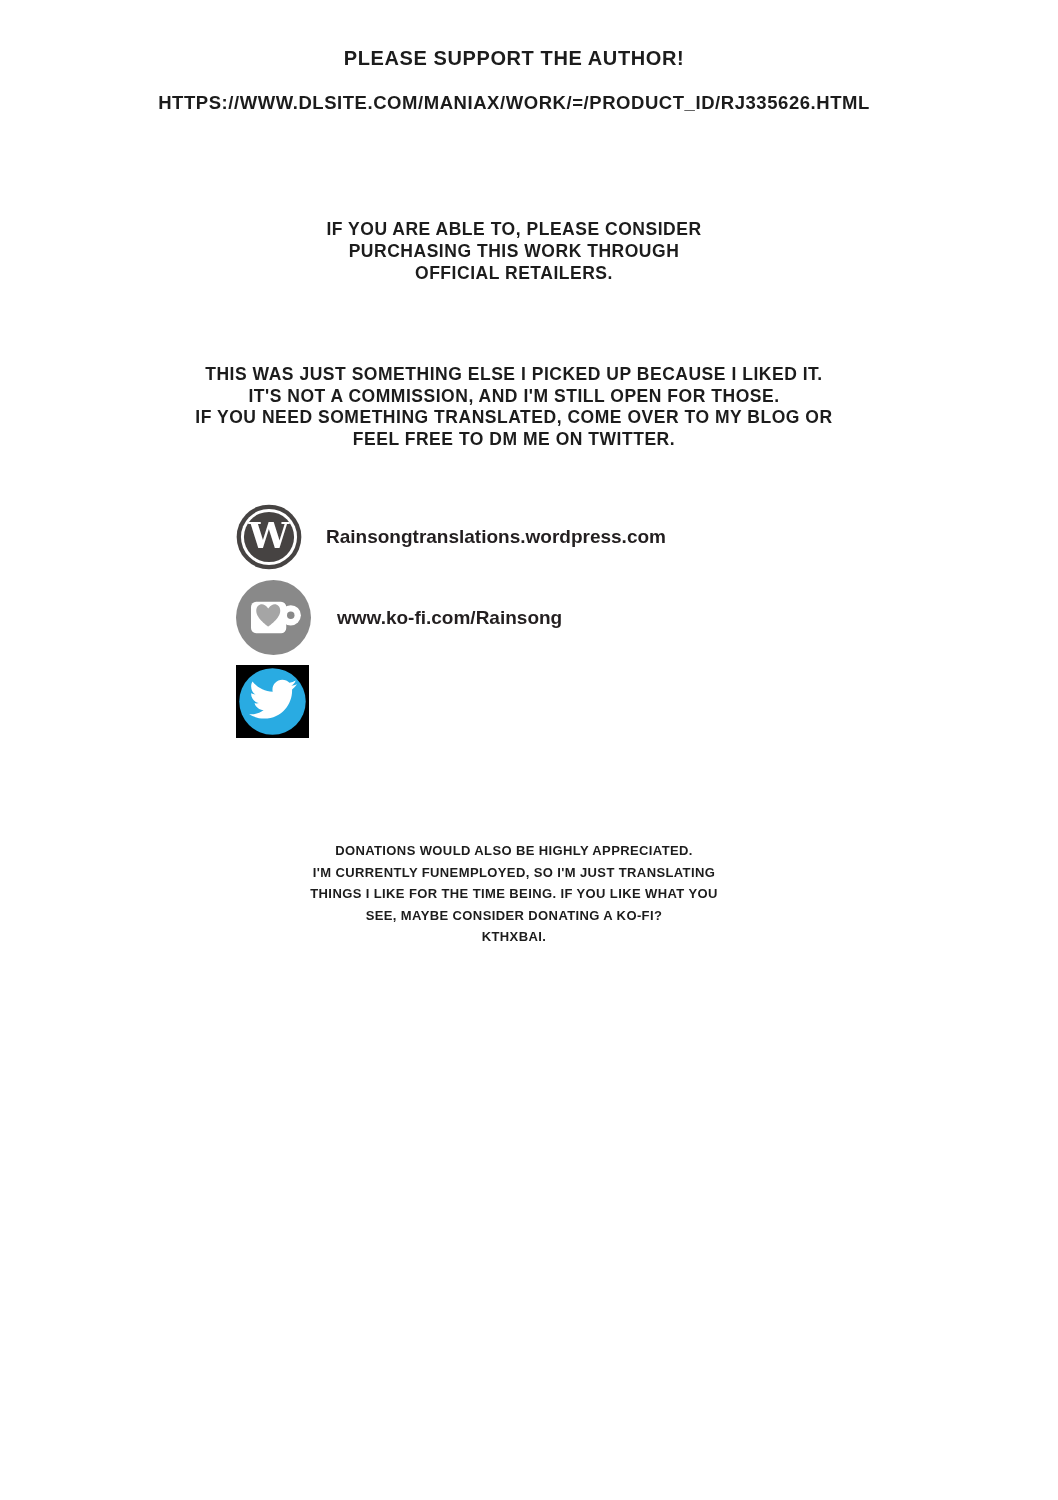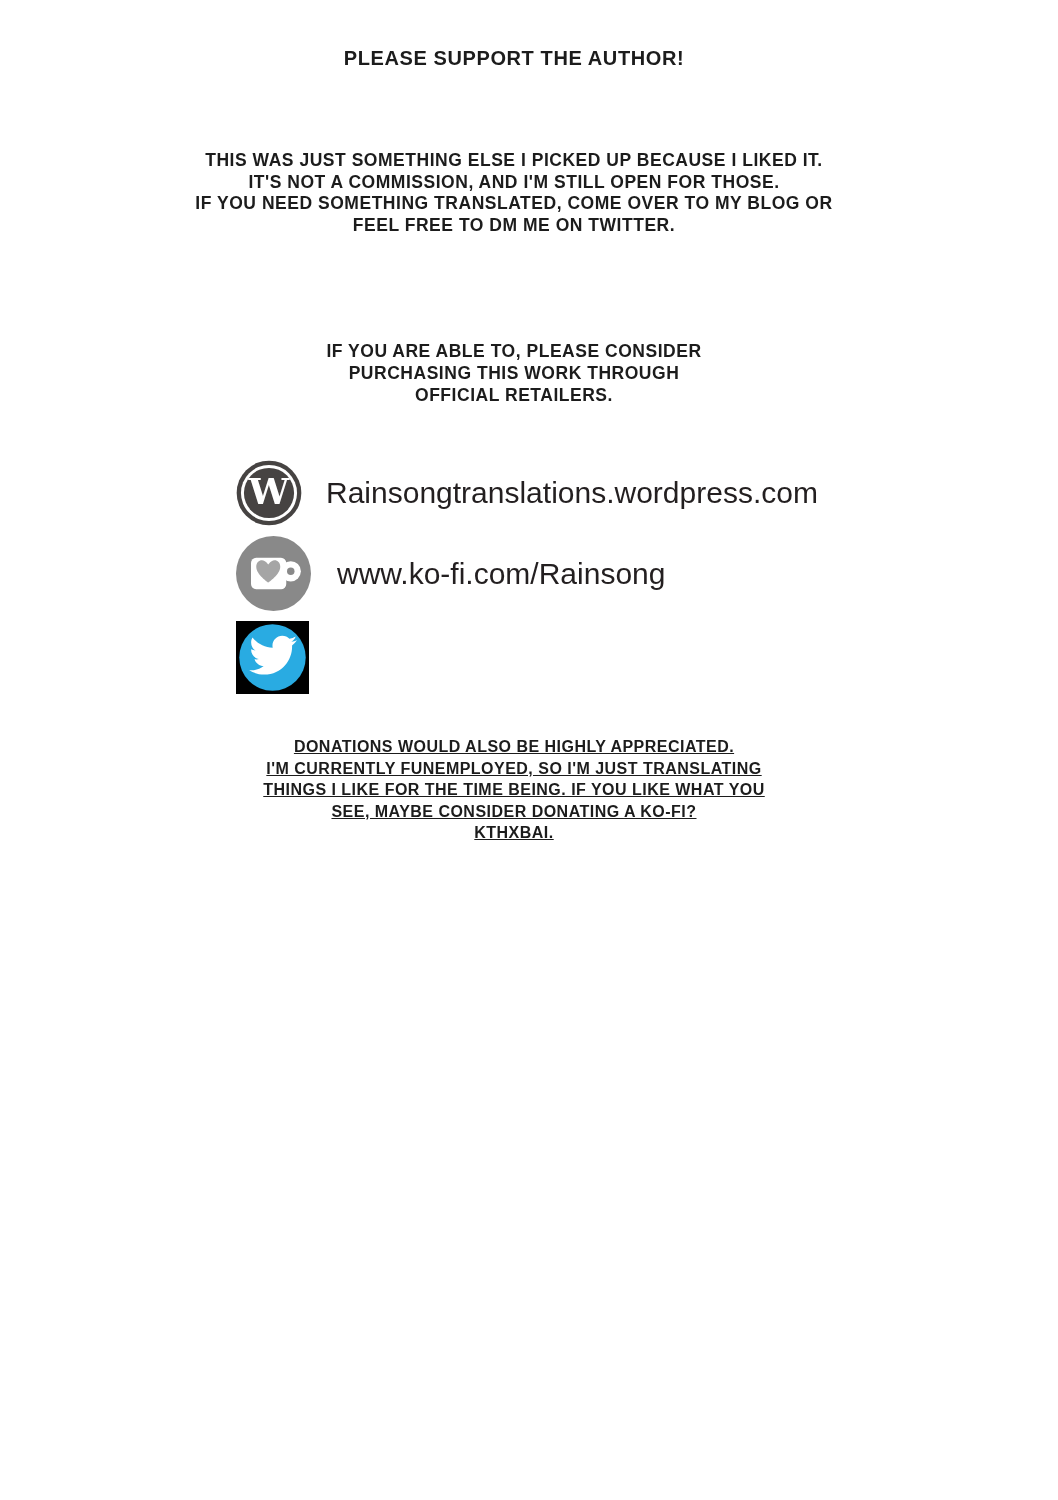--- a/index.html
+++ b/index.html
@@ -43,67 +43,67 @@
     margin-top: 104px;
     font-size: 17.5px;
     line-height: 22px;
   }
   .pickup-note {
     margin-top: 80px;
     font-size: 17.5px;
     line-height: 21.5px;
   }
   .donation-note {
-    margin-top: 42px;
-    font-size: 16px;
+    margin-top: 102px;
+    font-size: 13px;
     line-height: 21.5px;
-    text-decoration: underline;
   }
   
   .links {
     margin: 54px 0 0 236px;
     width: 600px;
   }
   .link-row {
     display: flex;
     align-items: center;
   }
   .link-row + .link-row { margin-top: 10px; }
   .link-icon { flex: 0 0 auto; display: block; }
   .icon-wp     { width: 66px; height: 66px; }
   .icon-kofi   { width: 75px; height: 75px; }
   .icon-tw     { width: 73px; height: 73px; }
   .link-label {
     margin-left: 26px;
-    font-size: 30px;
-    font-weight: normal;
+    font-size: 19px;
+    font-weight: bold;
     color: #231f20;
     letter-spacing: 0;
     white-space: nowrap;
   }
   .row-wp .link-label   { margin-left: 24px; }
   .row-kofi .link-label { }
   .row-tw .link-label   { margin-left: 28px; }
 </style>
 </head>
 <body>
 
 <div class="page">
 
   <div class="comic support-title">PLEASE SUPPORT THE AUTHOR!</div>
 
+  <div class="comic product-url">HTTPS://WWW.DLSITE.COM/MANIAX/WORK/=/PRODUCT_ID/RJ335626.HTML</div>
+
+  <div class="comic purchase-note">IF YOU ARE ABLE TO, PLEASE CONSIDER
+PURCHASING THIS WORK THROUGH
+OFFICIAL RETAILERS.</div>
 
   <div class="comic pickup-note">THIS WAS JUST SOMETHING ELSE I PICKED UP BECAUSE I LIKED IT.
 IT'S NOT A COMMISSION, AND I'M STILL OPEN FOR THOSE.
 IF YOU NEED SOMETHING TRANSLATED, COME OVER TO MY BLOG OR
 FEEL FREE TO DM ME ON TWITTER.</div>
-
-  <div class="comic purchase-note">IF YOU ARE ABLE TO, PLEASE CONSIDER
-PURCHASING THIS WORK THROUGH
-OFFICIAL RETAILERS.</div>
 
   <div class="links">
 
     <div class="link-row row-wp">
       <svg class="link-icon icon-wp" viewBox="0 0 100 100">
         <circle cx="50" cy="50" r="49" fill="#464342"></circle>
         <circle cx="50" cy="50" r="42.5" fill="#ffffff"></circle>
         <circle cx="50" cy="50" r="38" fill="#464342"></circle>
         <text x="50" y="67" text-anchor="middle" font-family="DejaVu Serif, serif" font-weight="bold" font-size="55" fill="#ffffff">W</text>
       </svg>

